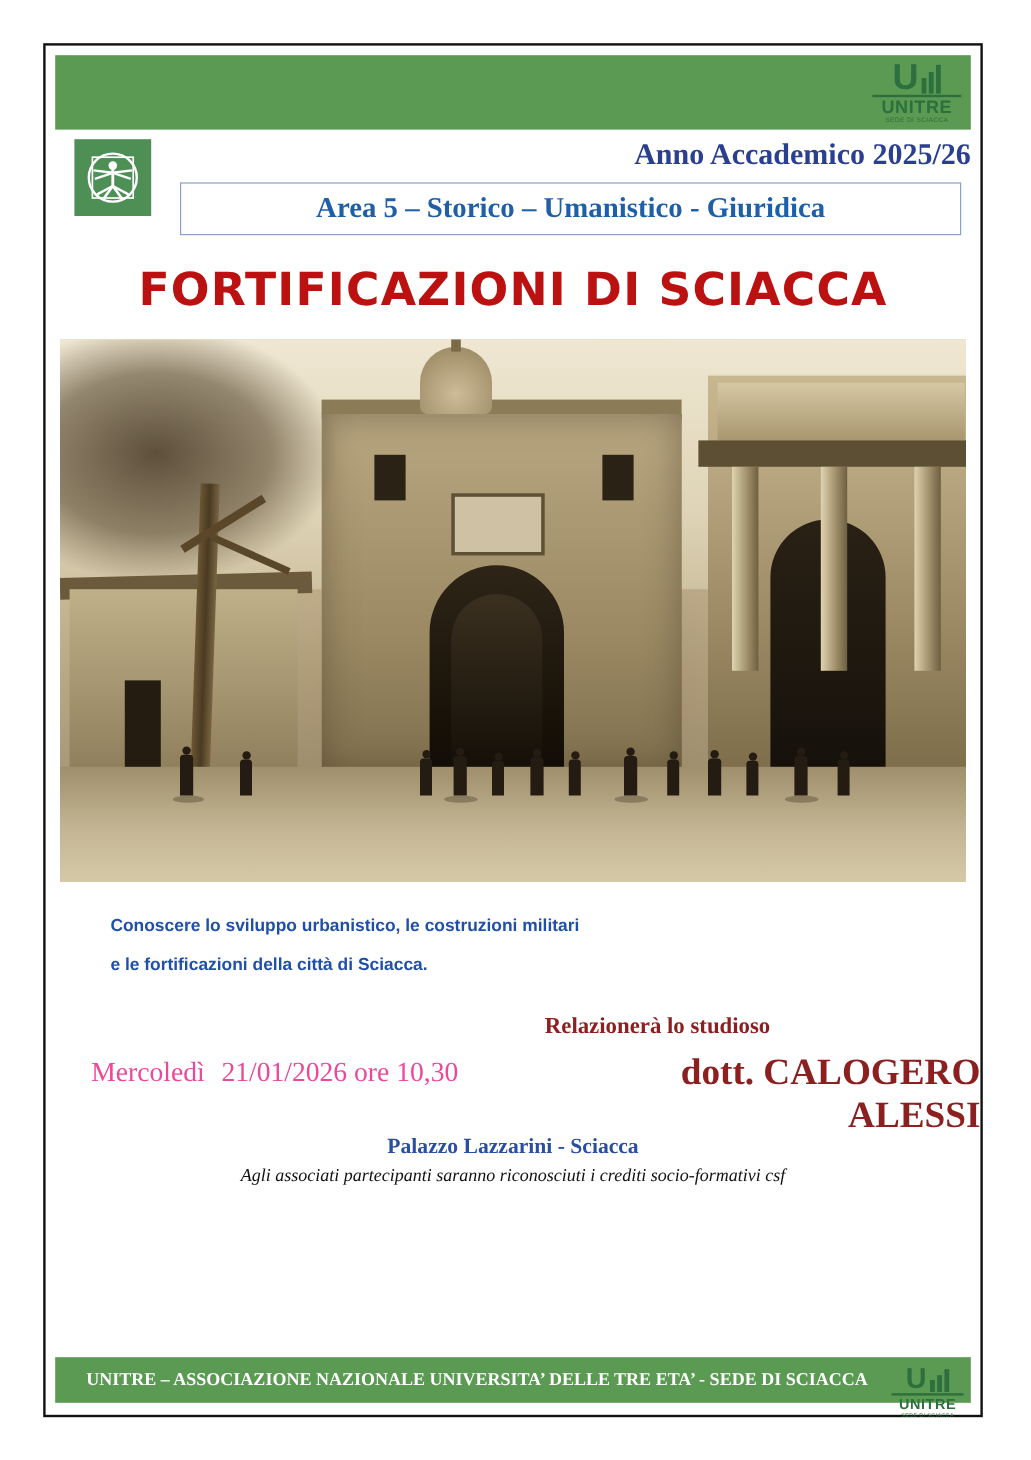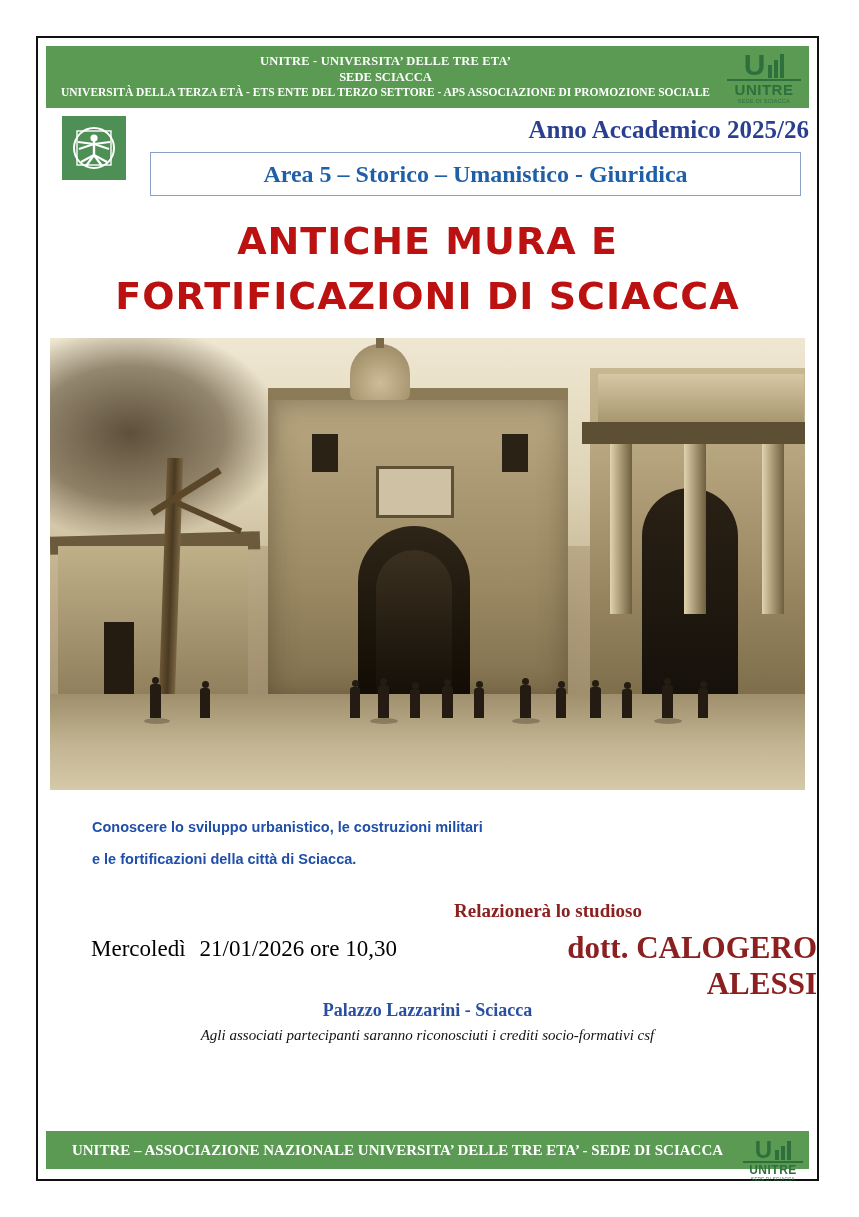--- a/index.html
+++ b/index.html
@@ -324,25 +324,25 @@
     position: absolute;
     left: 416px;
     top: 30px;
     font-family: "Liberation Serif", serif;
     font-weight: bold;
     font-size: 31px;
     color: #8c2020;
   }
   .date {
     position: absolute;
-    left: 53px;
+    left: 38px;
     top: 36px;
     font-family: "Liberation Serif", serif;
     font-size: 23px;
-    color: #000000;
+    color: #ec4899;
   }
   .date .day { margin-right: 14px; }
 
   
   .venue {
     margin-top: 14px;
     text-align: center;
     font-family: "Liberation Serif", serif;
     font-weight: bold;
     font-size: 18px;
@@ -377,25 +377,20 @@
     padding-right: 60px;
   }
   .logo.footer-logo { right: 6px; top: 2px; }
 </style>
 </head>
 <body>
 
 <div class="poster">
 
   <div class="header-band">
-    <div class="header-text">
-      <div class="header-line1">UNITRE - UNIVERSITA’ DELLE TRE ETA’</div>
-      <div class="header-line2">SEDE SCIACCA</div>
-      <div class="header-line3">UNIVERSITÀ DELLA TERZA ETÀ - ETS ENTE DEL TERZO SETTORE - APS ASSOCIAZIONE DI PROMOZIONE SOCIALE</div>
-    </div>
     <div class="logo header-logo">
       <div class="mark">
         <span class="u">U</span>
         <span class="bars">
             <i></i>
             <i></i>
             <i></i>
           </span>
       </div>
       <div class="name">UNITRE</div>
@@ -420,21 +415,20 @@
         <line x1="25" y1="32" x2="38" y2="39" stroke="#ffffff" stroke-width="2"></line>
       </svg>
     </div>
     <div class="year-title">Anno Accademico 2025/26</div>
     <div class="area-box">
       <span class="area-text">Area 5 – Storico – Umanistico - Giuridica</span>
     </div>
   </div>
 
   <div class="title-block">
-    <div class="title-line">ANTICHE MURA E</div>
     <div class="title-line">FORTIFICAZIONI DI SCIACCA</div>
   </div>
 
   <div class="photo-wrap">
     <div class="photo"></div>
     <div class="ph-sky"></div>
     <div class="ph-gate-top"></div>
     <div class="ph-dome"></div>
     <div class="ph-dome-top"></div>
     <div class="ph-gate"></div>

